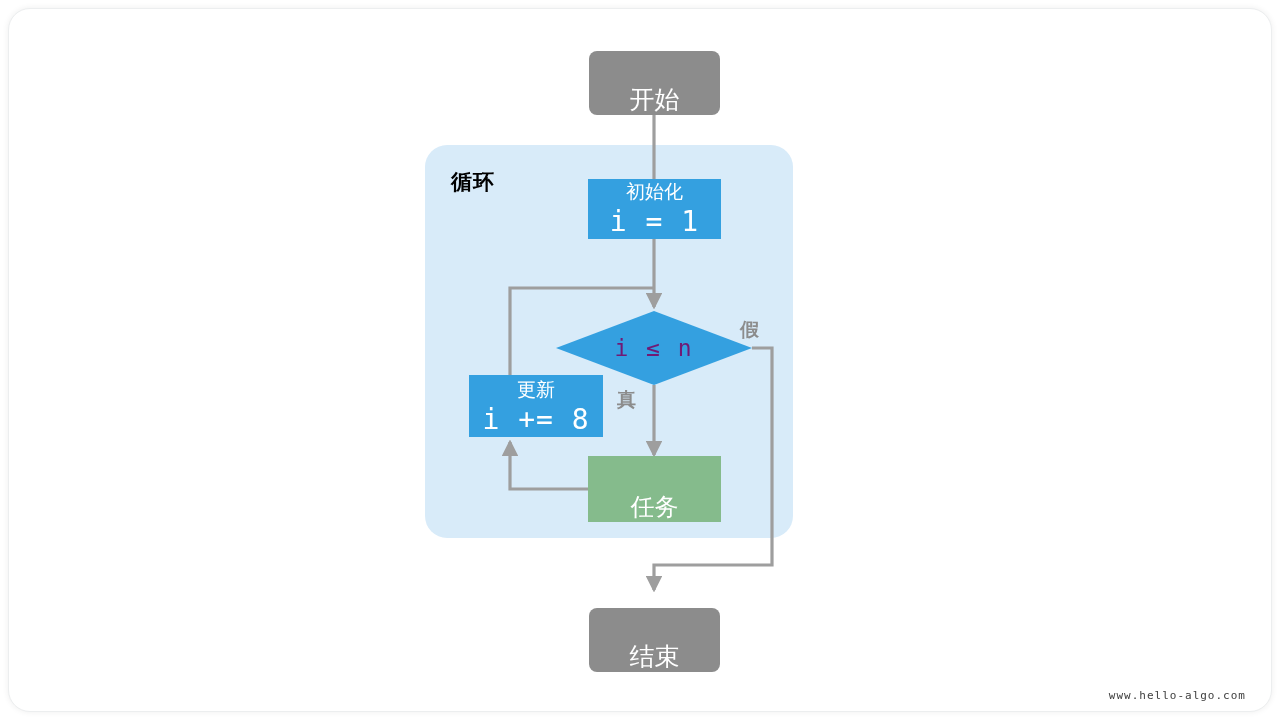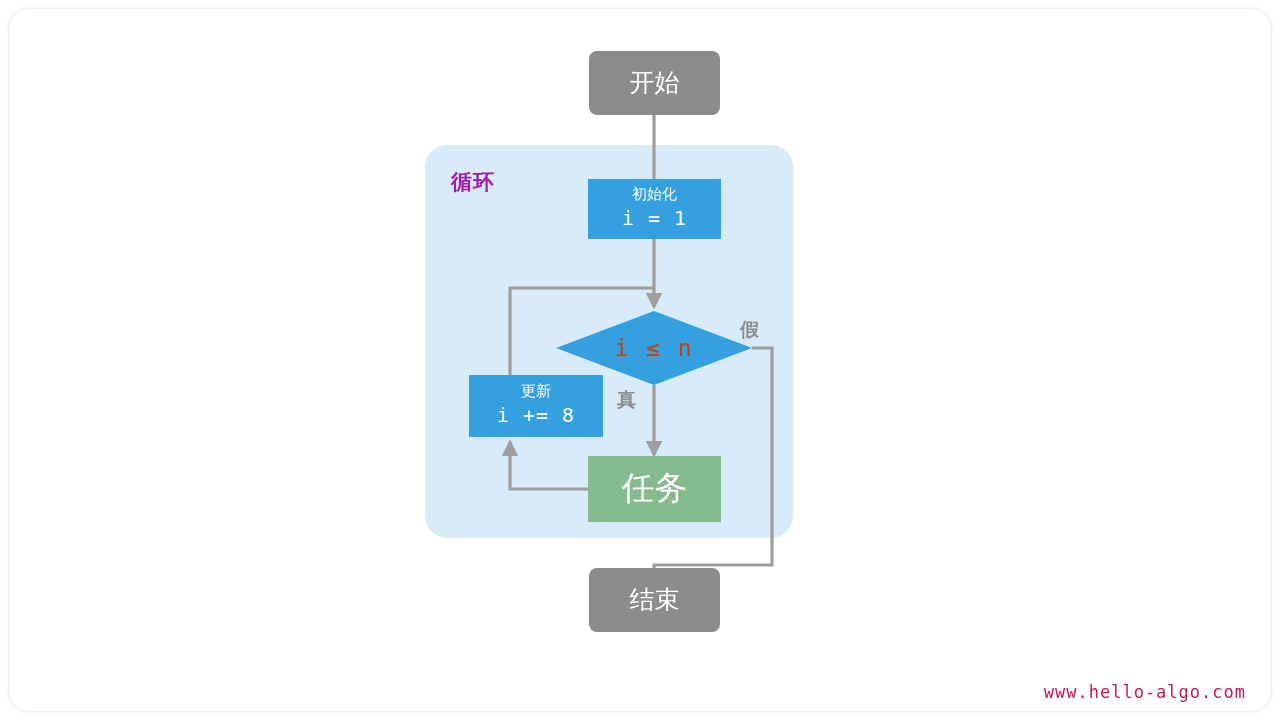--- a/index.html
+++ b/index.html
@@ -40,53 +40,53 @@
     width: 1280px;
     height: 720px;
   }
 
   
   .node {
     position: absolute;
     display: flex;
     flex-direction: column;
     align-items: center;
-    justify-content: center;
+    justify-content: flex-end;
     color: #ffffff;
     text-align: center;
     line-height: 1.25;
     box-sizing: border-box;
   }
 
   .node-terminal {
     background: #8c8c8c;
     border-radius: 8px;
     font-size: 25px;
   }
 
   .node-process {
     background: #34a0e0;
     font-size: 23px;
   }
 
   .node-task {
     background: #85bb8c;
-    font-size: 33px;
+    font-size: 24px;
     font-family: Liberation Serif, serif;
   }
 
   .node-line-mono {
     font-family: "DejaVu Sans Mono", "Liberation Mono", monospace;
-    font-size: 20px;
+    font-size: 28px;
     letter-spacing: 1px;
   }
 
   .node-line-cjk {
-    font-family: Liberation Mono, monospace;
-    font-size: 15px;
+    font-family: Liberation Serif, serif;
+    font-size: 19px;
   }
 
   
   #decision-node {
     position: absolute;
     left: 556px;
     top: 311px;
     width: 196px;
     height: 74px;
   }
@@ -95,63 +95,63 @@
     inset: 0;
     background: #34a0e0;
     clip-path: polygon(50% 0%, 100% 50%, 50% 100%, 0% 50%);
   }
   #decision-node .diamond-label {
     position: absolute;
     inset: 0;
     display: flex;
     align-items: center;
     justify-content: center;
-    color: #c2410c;
+    color: #701a75;
     font-family: "DejaVu Sans Mono", "Liberation Mono", monospace;
     font-size: 23px;
     letter-spacing: 2px;
   }
 
   
   #loop-container {
     position: absolute;
     left: 425px;
     top: 145px;
     width: 368px;
     height: 393px;
     background: #d8ebf9;
     border-radius: 22px;
   }
   #loop-label {
     position: absolute;
     left: 451px;
     top: 168px;
-    color: #a21caf;
+    color: #000000;
     font-size: 21px;
     font-weight: bold;
     letter-spacing: 1px;
   }
 
   
   .edge-label {
     position: absolute;
     color: #8c8c8c;
     font-size: 19px;
     font-weight: bold;
     letter-spacing: 1px;
   }
 
   
   #watermark {
     position: absolute;
     right: 34px;
     bottom: 18px;
-    color: #be185d;
+    color: #404040;
     font-family: "DejaVu Sans Mono", "Liberation Mono", monospace;
-    font-size: 17px;
+    font-size: 11px;
     letter-spacing: 1px;
   }
 </style>
 </head>
 <body>
 
 <div id="page">
 
   <div id="card"></div>
 
@@ -197,21 +197,21 @@
 
   <div class="node node-process" id="node-update" style="left:469px; top:375px; width:134px; height:62px;">
     <span class="node-line-cjk">更新</span>
     <span class="node-line-mono">i += 8</span>
   </div>
 
   <div class="node node-task" id="node-task" style="left:588px; top:456px; width:133px; height:66px;">
     <span>任务</span>
   </div>
 
-  <div class="node node-terminal" id="node-end" style="left:589px; top:568px; width:131px; height:64px;">
+  <div class="node node-terminal" id="node-end" style="left:589px; top:608px; width:131px; height:64px;">
     <span>结束</span>
   </div>
 
   <div class="edge-label" id="label-true" style="left:617px; top:387px;">真</div>
   <div class="edge-label" id="label-false" style="left:740px; top:317px;">假</div>
 
   <div id="watermark">www.hello-algo.com</div>
 
 </div>
 

